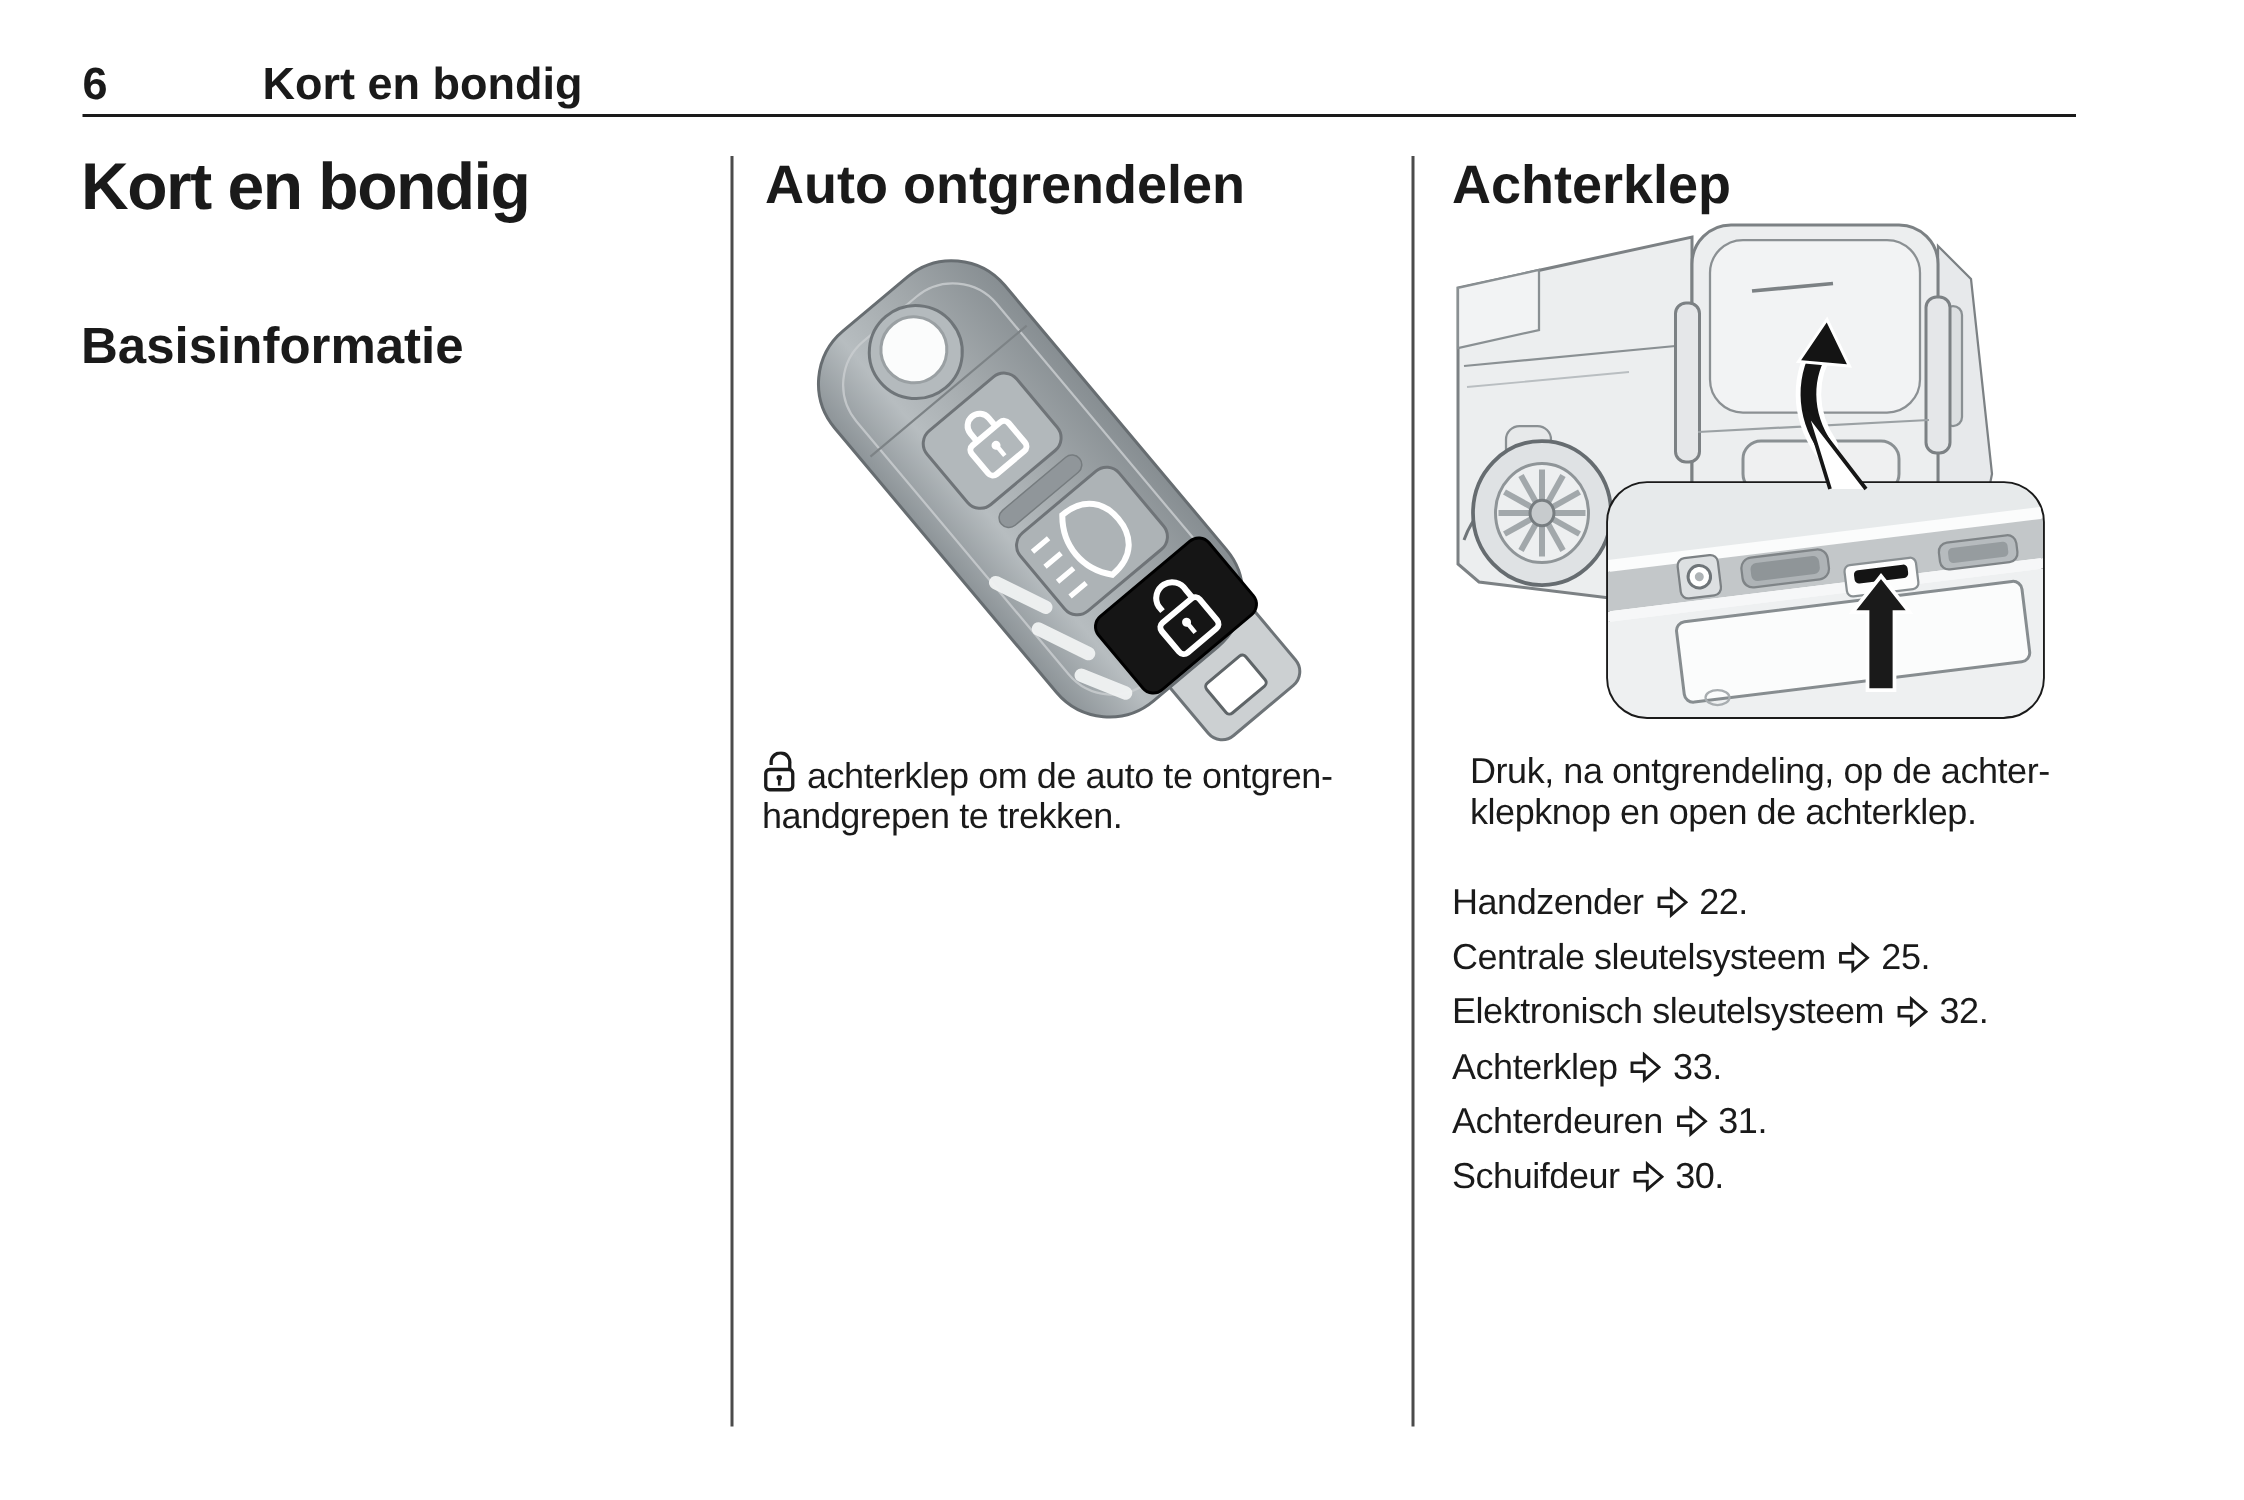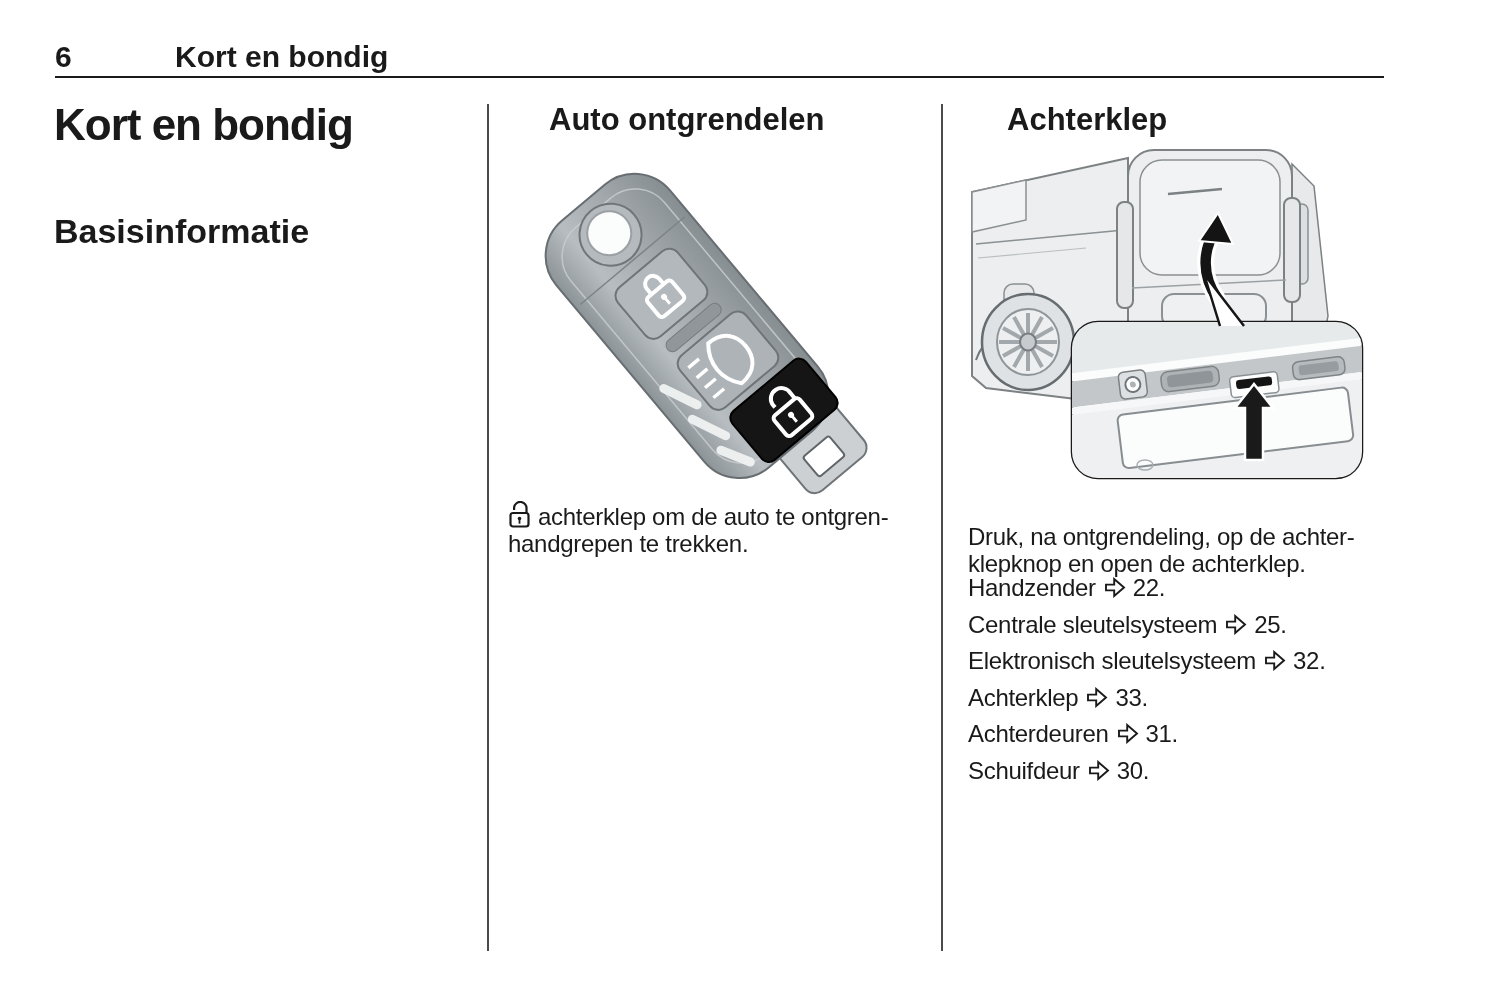--- a/index.html
+++ b/index.html
@@ -14,35 +14,35 @@
   .sep-left  { left:487px; }
   .sep-right { left:941px; }
 
   .chapter-title { position:absolute; left:54px; top:100px; font-size:44px; font-weight:bold; letter-spacing:-1px; white-space:nowrap; }
   .section-title { position:absolute; left:54px; top:212px; font-size:34px; font-weight:bold; white-space:nowrap; }
 
   .col { position:absolute; top:100px; }
   .col-middle { left:506px; width:420px; height:750px; }
   .col-right  { left:966px; width:424px; height:750px; }
 
-  .col-heading { position:absolute; left:4px; top:2px; font-size:31px; font-weight:bold; white-space:nowrap;margin-left:39px; }
+  .col-heading { position:absolute; left:4px; top:2px; font-size:36px; font-weight:bold; white-space:nowrap; }
   .col-right .col-heading { left:2px; }
 
   .figure { position:absolute; }
   .fig-key { left:8px;  top:48px; }
   .fig-van { left:0px;  top:46px; }
 
   .body-text { font-size:24px; line-height:27px; letter-spacing:-0.3px; white-space:nowrap; }
   .mid-para   { position:absolute; left:2px; top:401px; }
-  .right-para { position:absolute; left:2px; top:401px;margin-top:22px; }
+  .right-para { position:absolute; left:14px; top:401px; }
 
   .para-line { display:block; }
   .lead-icon { display:inline-block; vertical-align:-4px; margin-right:7px; }
 
-  .refs { position:absolute; left:2px; top:474px; }
+  .refs { position:absolute; left:2px; top:488px; }
   .ref-row { height:36.5px; font-size:24px; letter-spacing:-0.3px; white-space:nowrap; display:flex; align-items:flex-start; line-height:27px; }
   .ref-icon { display:inline-block; margin:3px 7px 0 8px; }
 </style>
 </head>
 <body>
 
 <div class="page">
 
   <div class="hdr-num">6</div>
   <div class="hdr-title">Kort en bondig</div>

